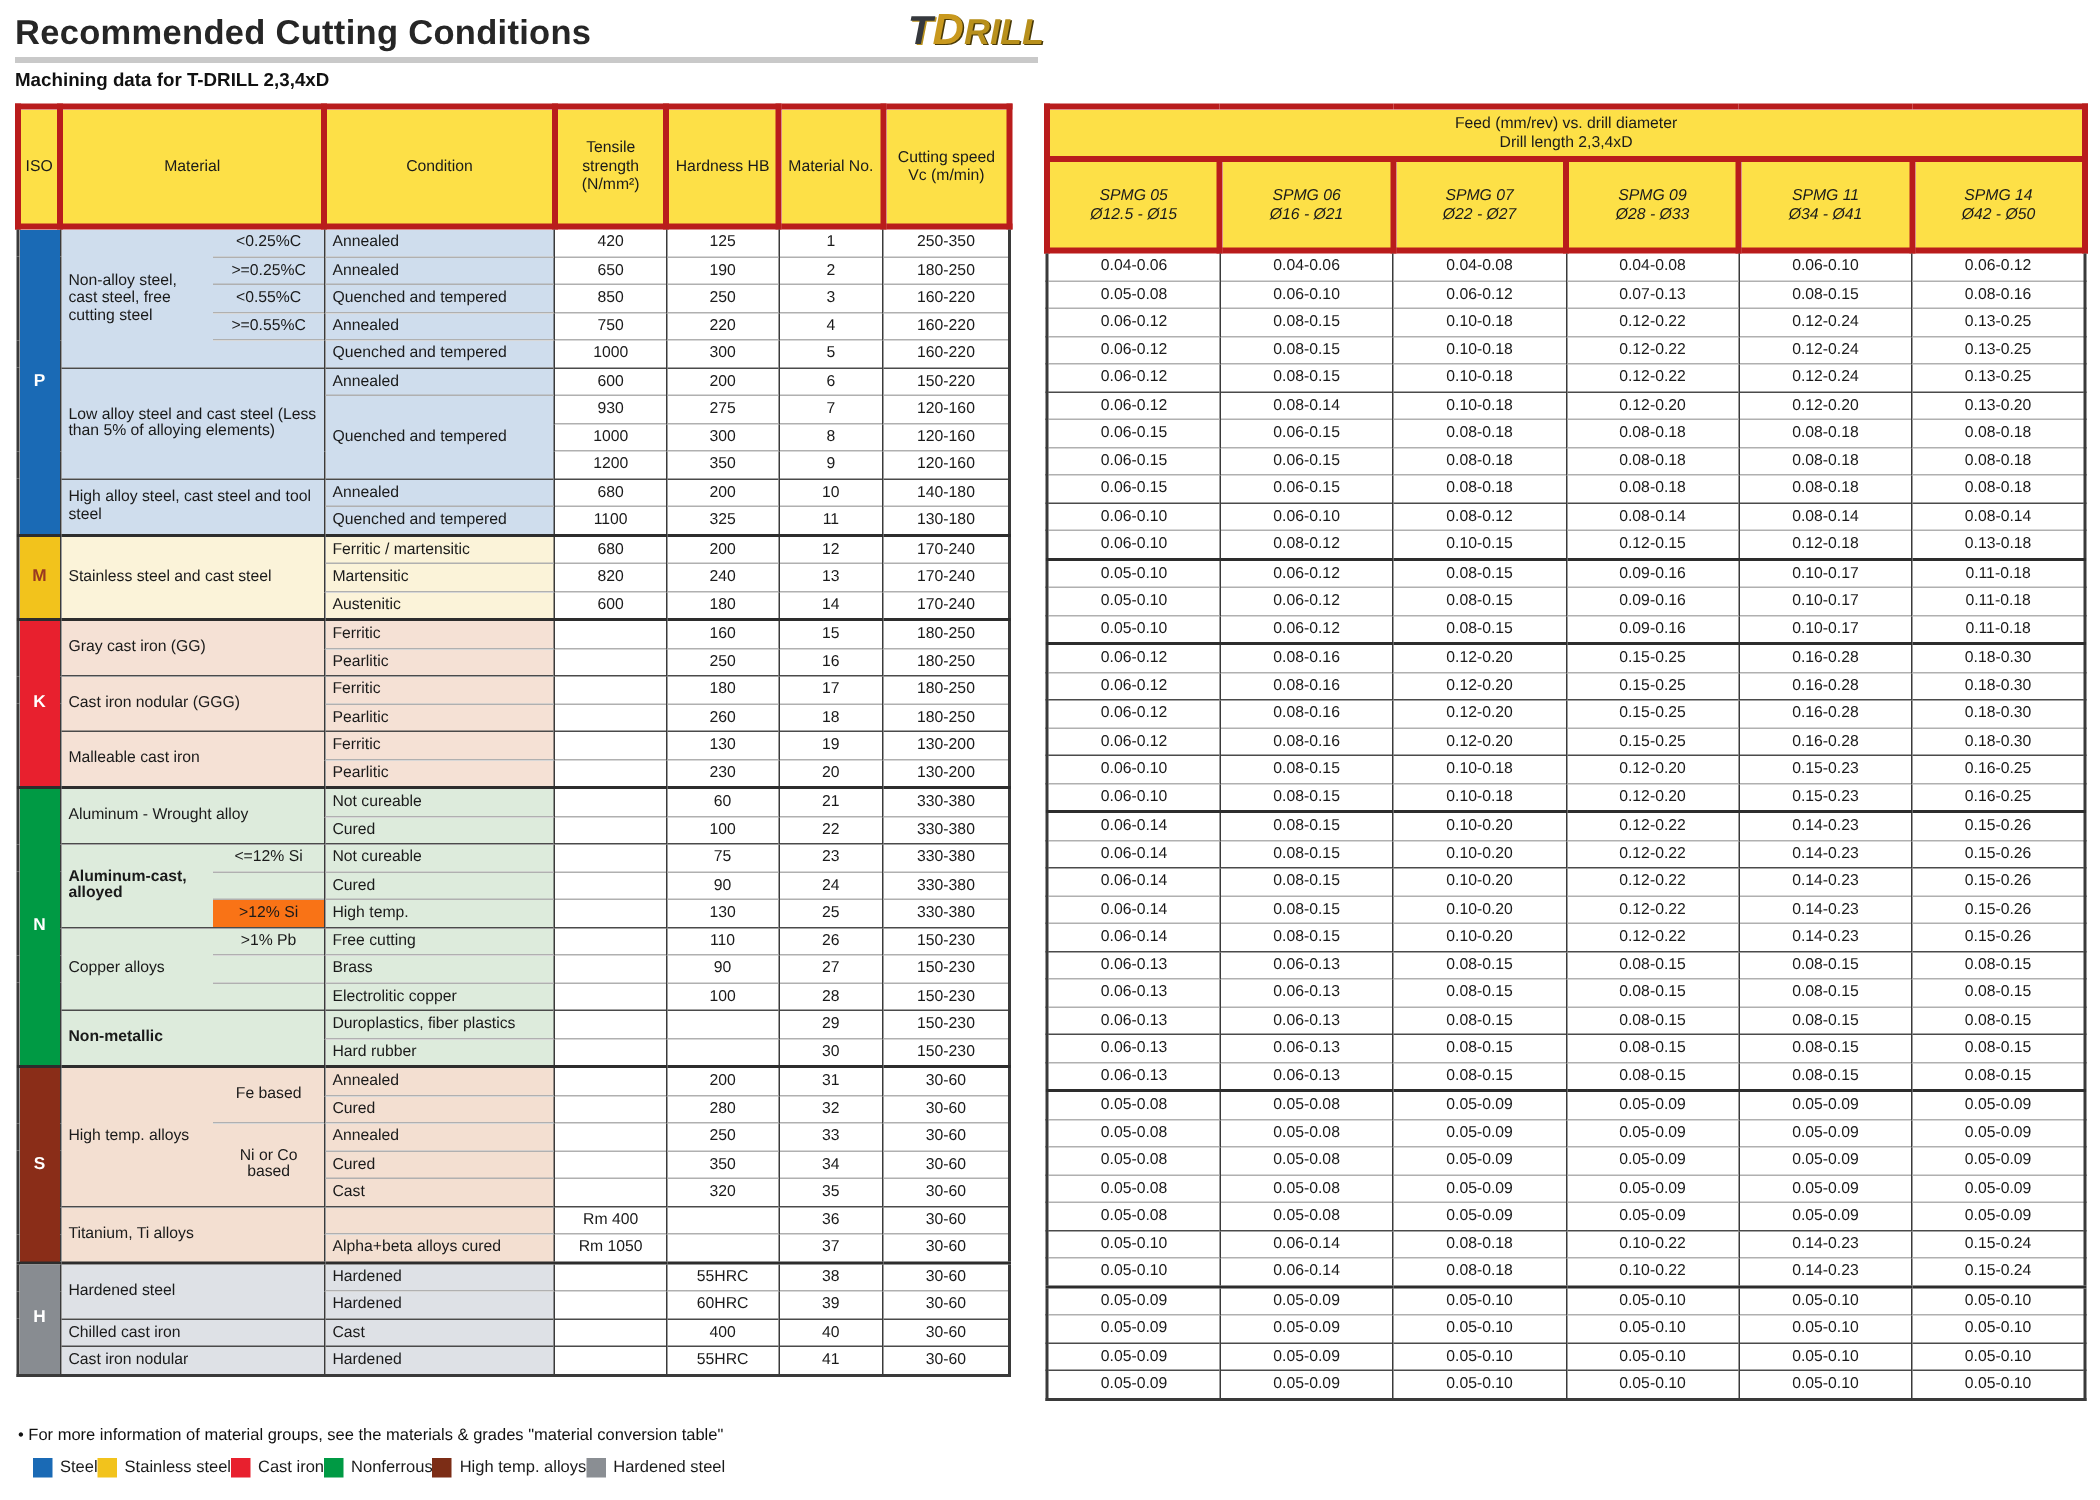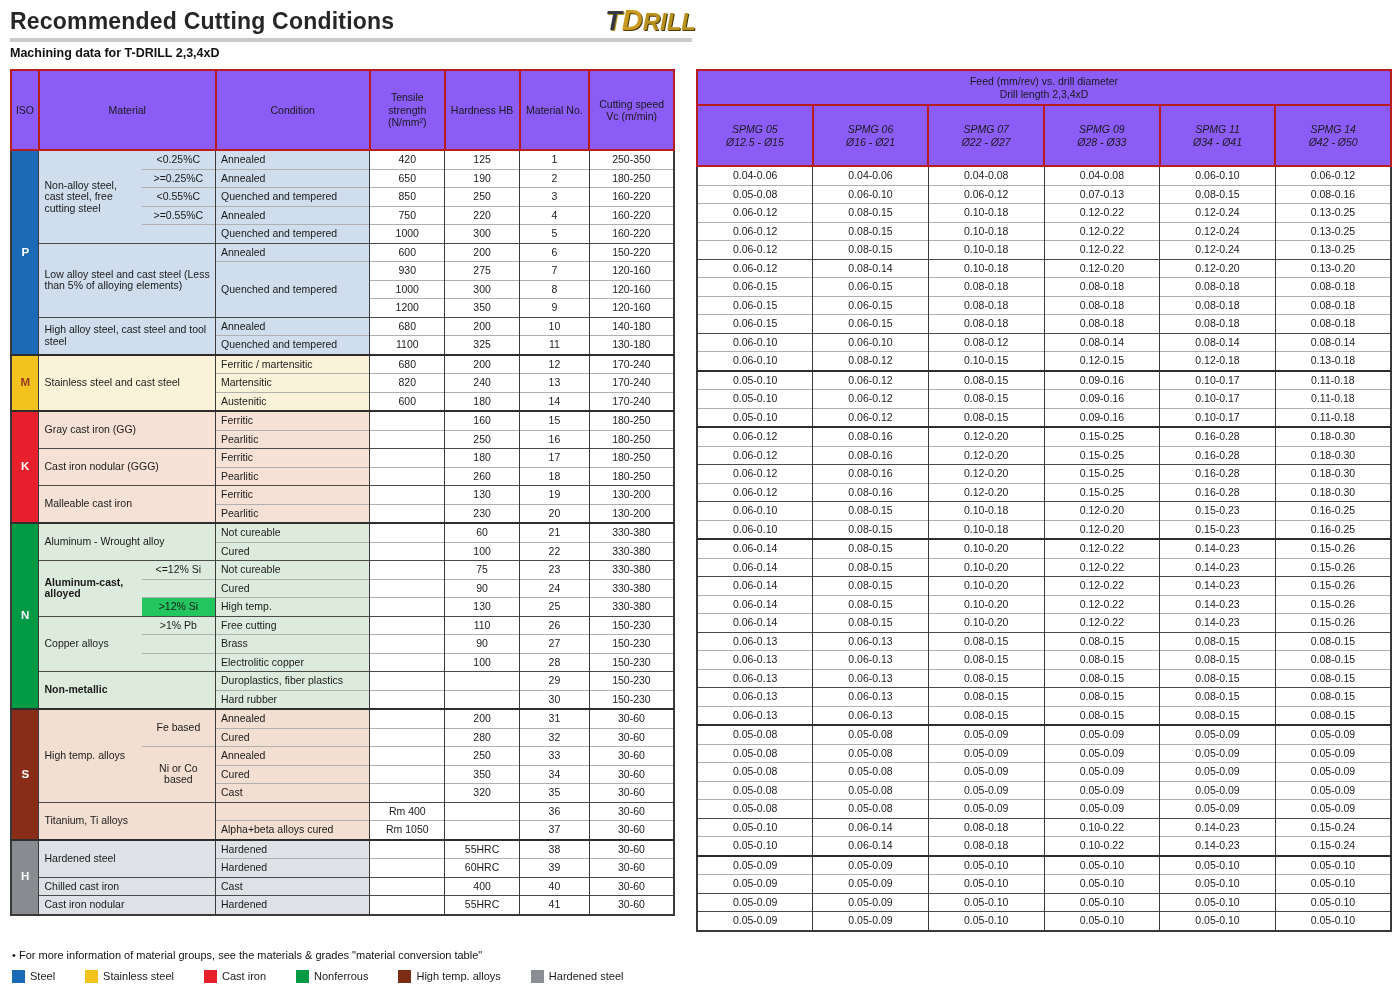--- a/index.html
+++ b/index.html
@@ -14,37 +14,37 @@
   .logo{position:absolute;right:-4px;top:-2px;font-style:italic;font-weight:900;line-height:1;white-space:nowrap;}
   .logo .lt1{font-size:27px;color:#35383d;text-shadow:1px 1px 0 #b8901c;}
   .logo .ld{font-size:29px;color:#c9991e;text-shadow:1px 1px 0 #4a3a08;}
   .logo .lrest{font-size:24px;color:#b8901c;text-shadow:1px 1px 0 #4a3a08;}
 
   
   .tables{display:flex;gap:21px;margin-top:9px;align-items:flex-start;}
   table{border-collapse:collapse;table-layout:fixed;}
   #left-table,#right-table{border:2px solid #3a3a3a;font-size:10.5px;}
   th,td{padding:0 3px;overflow:hidden;}
-  thead th{background:#8b5cf6;border:2px solid #b91c1c;font-weight:normal;text-align:center;font-size:10.5px;line-height:12.5px;}
+  thead th{background:#fde047;border:4px solid #b91c1c;font-weight:normal;text-align:center;font-size:10.5px;line-height:12.5px;}
   #left-table thead tr{height:80px;}
   #right-table thead tr.band1{height:35px;}
   #right-table thead tr.band2{height:61px;font-style:italic;}
   tbody td{height:17.5px;border-left:1px solid #3a3a3a;border-top:1px solid #b0b0b0;line-height:11.5px;}
   tbody tr.start-mat > td{border-top:1px solid #4a4a4a;}
   tbody tr.start-group > td{border-top:2px solid #2d2d2d;}
   .iso-cell{font-weight:bold;text-align:center;font-size:11.5px;}
   .mat-cell{text-align:left;padding-left:5px;}
   .sub-cell{text-align:center;border-left:0 !important;padding:0 2px;}
   .cond-cell{text-align:left;padding-left:5px;}
   .val-cell{text-align:center;background:#ffffff;}
   #right-table tbody td{text-align:center;background:#ffffff;}
 
   
   .note{font-size:11px;margin:17px 0 9px 2px;color:#111;}
-  .legend{display:flex;gap:30px;align-items:flex-start;margin-left:2px;}
+  .legend{display:flex;align-items:flex-start;margin-left:12px;}
   .legend-item{display:flex;align-items:center;font-size:11px;}
   .chip{width:13px;height:13px;display:inline-block;margin-right:5px;}
 </style>
 </head>
 <body>
 
 <div class="page">
   <div class="header">
     <div class="title">Recommended Cutting Conditions</div>
     <div class="logo"><span class="lt1">T</span><span class="ld">D</span><span class="lrest">RILL</span></div>
@@ -256,21 +256,21 @@
           </tr>
           <tr>
             <td class="sub-cell" style="background: rgb(221, 235, 220);"></td>
             <td class="cond-cell" style="background: rgb(221, 235, 220);">Cured</td>
             <td class="val-cell"></td>
             <td class="val-cell">90</td>
             <td class="val-cell">24</td>
             <td class="val-cell">330-380</td>
           </tr>
           <tr>
-            <td class="sub-cell" style="background: #22c55e;">&gt;12% Si</td>
+            <td class="sub-cell" style="background: #f97316;">&gt;12% Si</td>
             <td class="cond-cell" style="background: rgb(221, 235, 220); margin-left: 40px;">High temp.</td>
             <td class="val-cell"></td>
             <td class="val-cell">130</td>
             <td class="val-cell">25</td>
             <td class="val-cell">330-380</td>
           </tr>
           <tr class="start-mat">
             <td class="mat-cell" rowspan="3" style="background: rgb(221, 235, 220);">Copper alloys</td>
             <td class="sub-cell" style="background: rgb(221, 235, 220);">&gt;1% Pb</td>
             <td class="cond-cell" style="background: rgb(221, 235, 220);">Free cutting</td>

